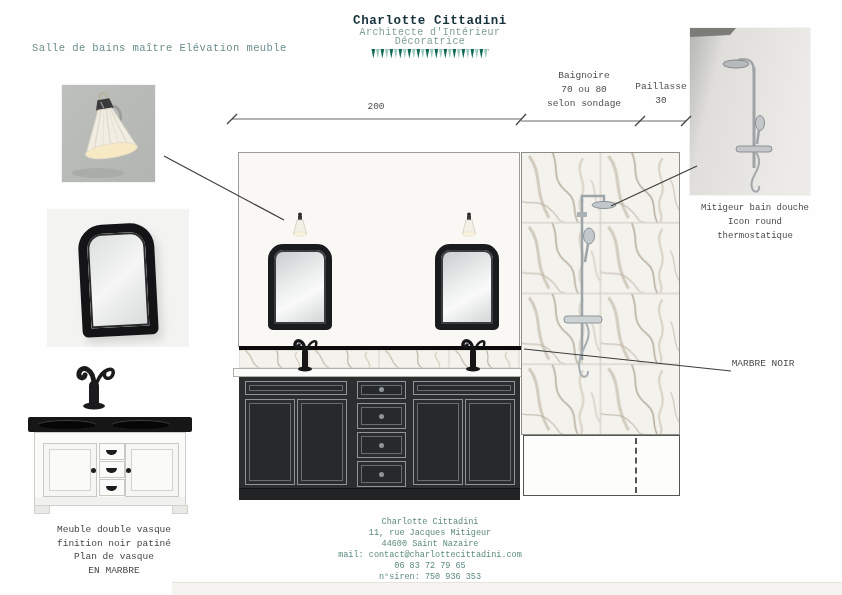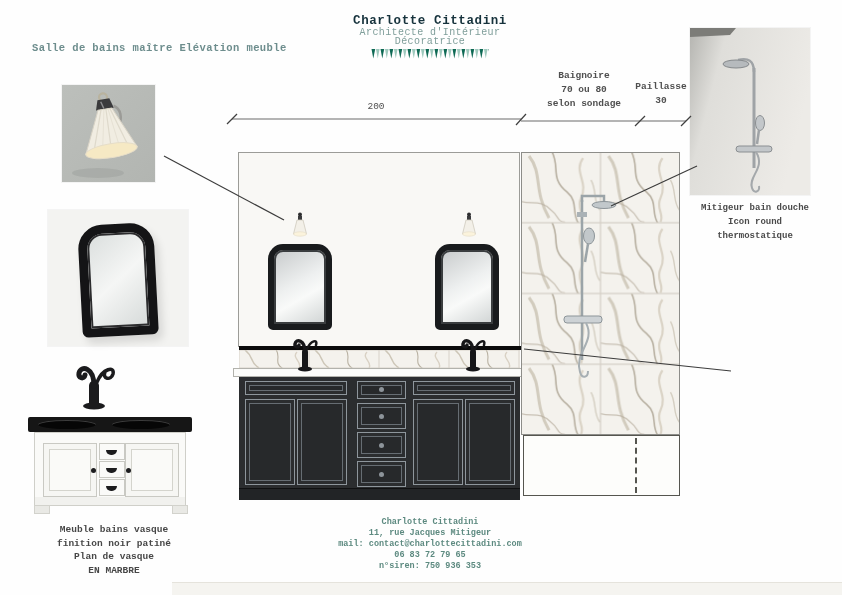--- a/index.html
+++ b/index.html
@@ -3,24 +3,24 @@
 <meta charset="utf-8">
 <style>
   html,body{margin:0;padding:0;background:#e8e8e8;}
   .board{
     position:relative;width:842px;height:595px;margin:0 auto;
     background:#fefefe;overflow:hidden;
     font-family:"Liberation Mono","DejaVu Sans Mono",monospace;
   }
   .abs{position:absolute;}
   .center{text-align:center;}
-  .line{display:block;font-weight:bold;}
-
-  
-  .page-title{left:32px;top:42px;font-size:10.5px;letter-spacing:.4px;color:#6d8d8d;font-weight:bold;}
+  .line{display:block;}
+
+  
+  .page-title{left:32px;top:42px;font-size:10.5px;letter-spacing:.4px;color:#6d8d8d;}
   .logo{left:352px;top:14px;width:156px;text-align:center;}
   .logo-name{font-size:12.5px;font-weight:bold;letter-spacing:.6px;color:#16323c;}
   .logo-role{font-size:10px;letter-spacing:.4px;color:#7f9e9a;line-height:9px;}
   .pennants{margin-top:3px;}
 
   
   .dim-text{font-size:9.5px;color:#4f4f4f;line-height:14px;}
   .dim-200{left:330px;top:100px;width:92px;}
   .dim-bath{left:528px;top:69px;width:112px;}
   .dim-paillasse{left:626px;top:80px;width:70px;}
@@ -134,21 +134,21 @@
       </div>
       <div class="abs" style="left:64px;top:46px;width:24px;height:15px;border:1px solid #c9c9c3;">
         <div class="abs" style="left:6px;top:6px;width:11px;height:5px;background:#1c1c1e;border-radius:0 0 6px 6px;"></div>
       </div>
     </div>
     <div class="abs" style="left:6px;top:88px;width:14px;height:7px;background:#e9e9e5;border:1px solid #d2d2cc;"></div>
     <div class="abs" style="left:144px;top:88px;width:14px;height:7px;background:#e9e9e5;border:1px solid #d2d2cc;"></div>
   </div>
 
   <div class="abs cap-vanity center">
-    <span class="line">Meuble bains vasque</span>
+    <span class="line">Meuble double vasque</span>
     <span class="line">finition noir patiné</span>
     <span class="line">Plan de vasque</span>
     <span class="line">EN MARBRE</span>
   </div>
 
   <div class="abs dim-text dim-200 center">200</div>
   <div class="abs dim-text dim-bath center">
     <span class="line">Baignoire</span>
     <span class="line">70 ou 80</span>
     <span class="line">selon sondage</span>
@@ -276,25 +276,27 @@
     </g>
   </svg>
 
   <div class="abs ann cap-mitigeur center">
     <span class="line">Mitigeur bain douche</span>
     <span class="line">Icon round</span>
     <span class="line">thermostatique</span>
   </div>
 
   <div class="abs ann lbl-liseret center">
+    <span class="line">MARBRE NOIR</span>
   </div>
 
   <div class="abs footer-block center">
     <span class="line">Charlotte Cittadini</span>
     <span class="line">11, rue Jacques Mitigeur</span>
+    <span class="line">44600 Saint Nazaire</span>
     <span class="line">mail: contact@charlottecittadini.com</span>
     <span class="line">06 83 72 79 65</span>
     <span class="line">n°siren: 750 936 353</span>
   </div>
 
   <svg class="abs" style="left:0;top:0;pointer-events:none;" width="842" height="595">
     <g stroke="#6b6b6b" stroke-width="1">
       <line x1="232" y1="119" x2="521" y2="119"></line>
     </g>
     <g stroke="#6b6b6b" stroke-width="1">

